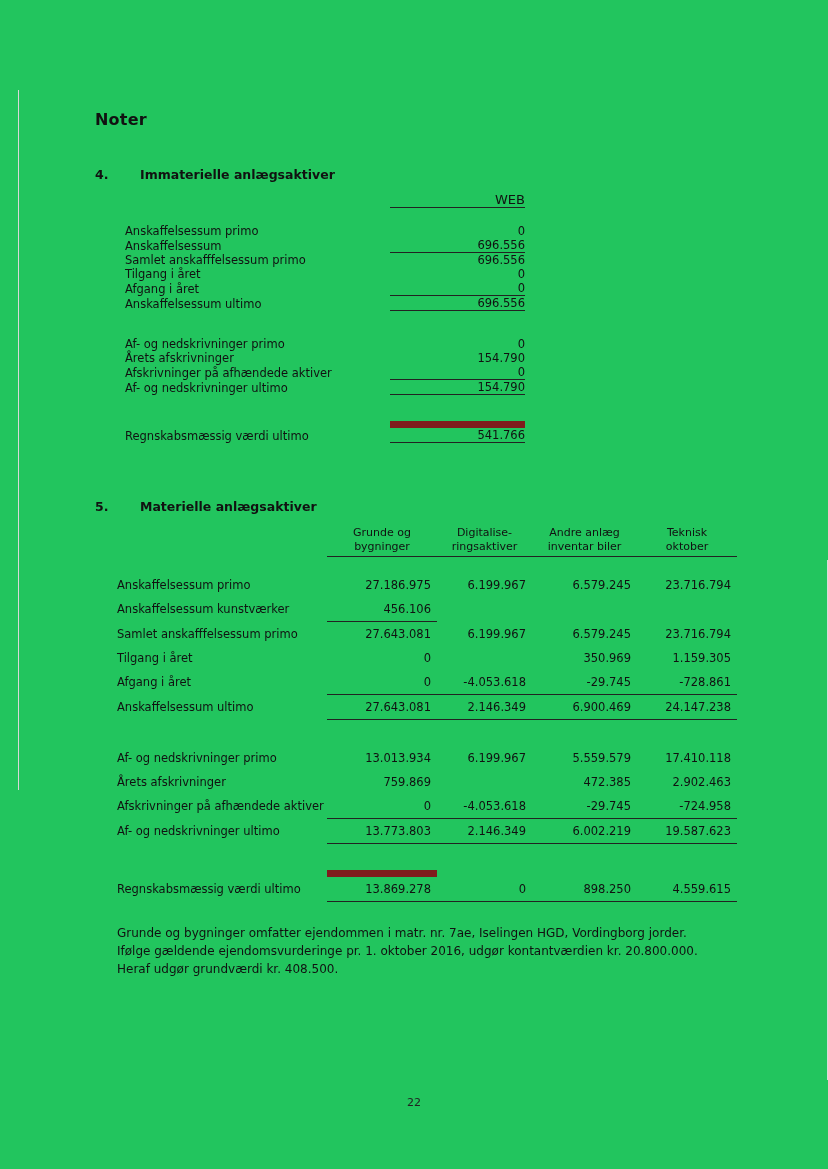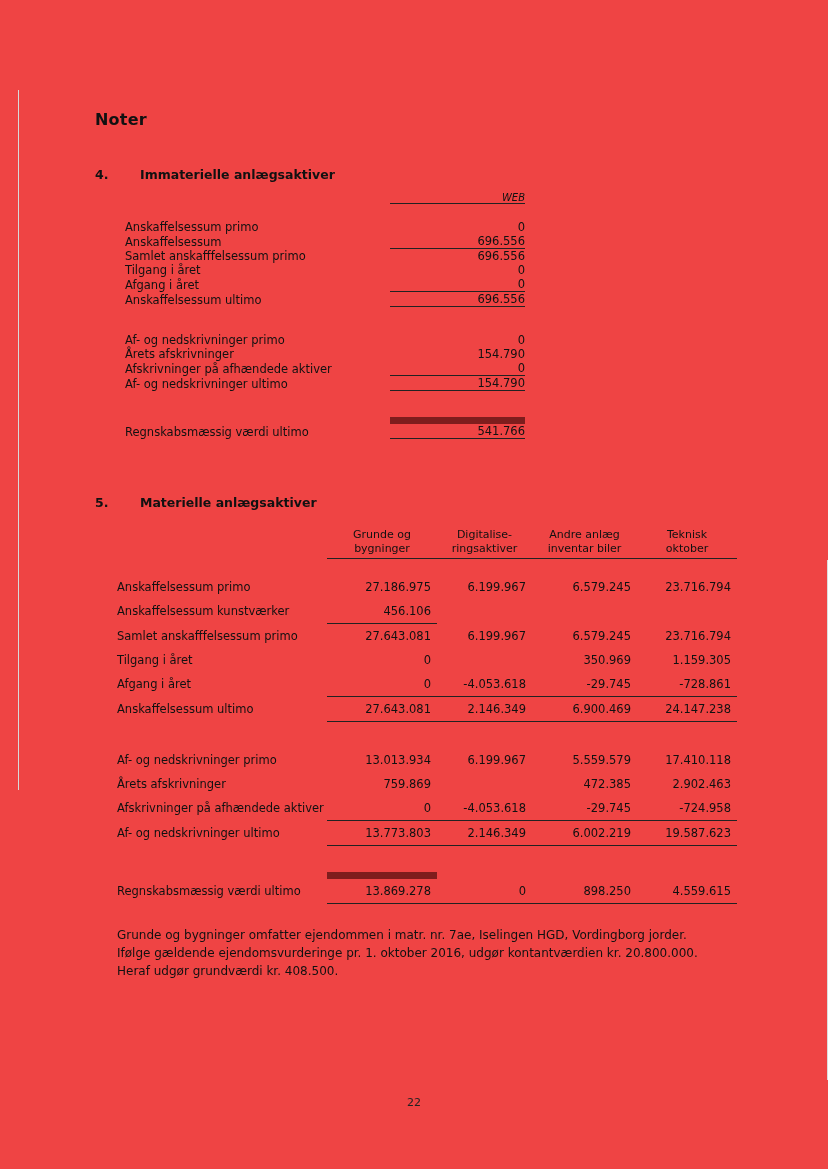--- a/index.html
+++ b/index.html
@@ -11,21 +11,21 @@
     width: 828px;
     height: 1169px;
     font-family: "DejaVu Sans", sans-serif;
     color: #111111;
     position: relative;
     overflow: hidden;
   }
   .page {
     position: absolute;
     inset: 0;
-    background: #ef4444;
+    background: #22c55e;
   }
   
   .scan-edge-left {
     position: absolute;
     left: 18px;
     top: 90px;
     width: 1px;
     height: 700px;
     background: #d8d8d8;
   }
@@ -89,33 +89,32 @@
     white-space: nowrap;
   }
   .num-cell {
     text-align: right;
     padding: 6px 16px 6px 0;
     white-space: nowrap;
   }
   .hdr-cell {
     text-align: right;
     padding: 0 16px 2px 0;
-    font-size: 10px;
+    font-size: 13px;
     white-space: nowrap;
-    font-style: italic;
   }
   .rule-num { border-bottom: 1px solid #222; }
   .rule-num-top { border-top: 7px solid #7f1d1d; }
   .spacer-row td { height: 16px; }
   .spacer-row-lg td { height: 26px; }
 
   
   .t5 {
     margin-left: 22px;
-    margin-top: 18px;
+    margin-top: 12px;
     width: 620px;
   }
   .t5 col.lbl  { width: 210px; }
   .t5 col.c1   { width: 110px; }
   .t5 col.c2   { width: 95px;  }
   .t5 col.c3   { width: 105px; }
   .t5 col.c4   { width: 100px; }
 
   .t5 .num-cell { padding: 5px 6px 5px 0; }
   .t5 .lbl-cell { padding: 5px 0; }

